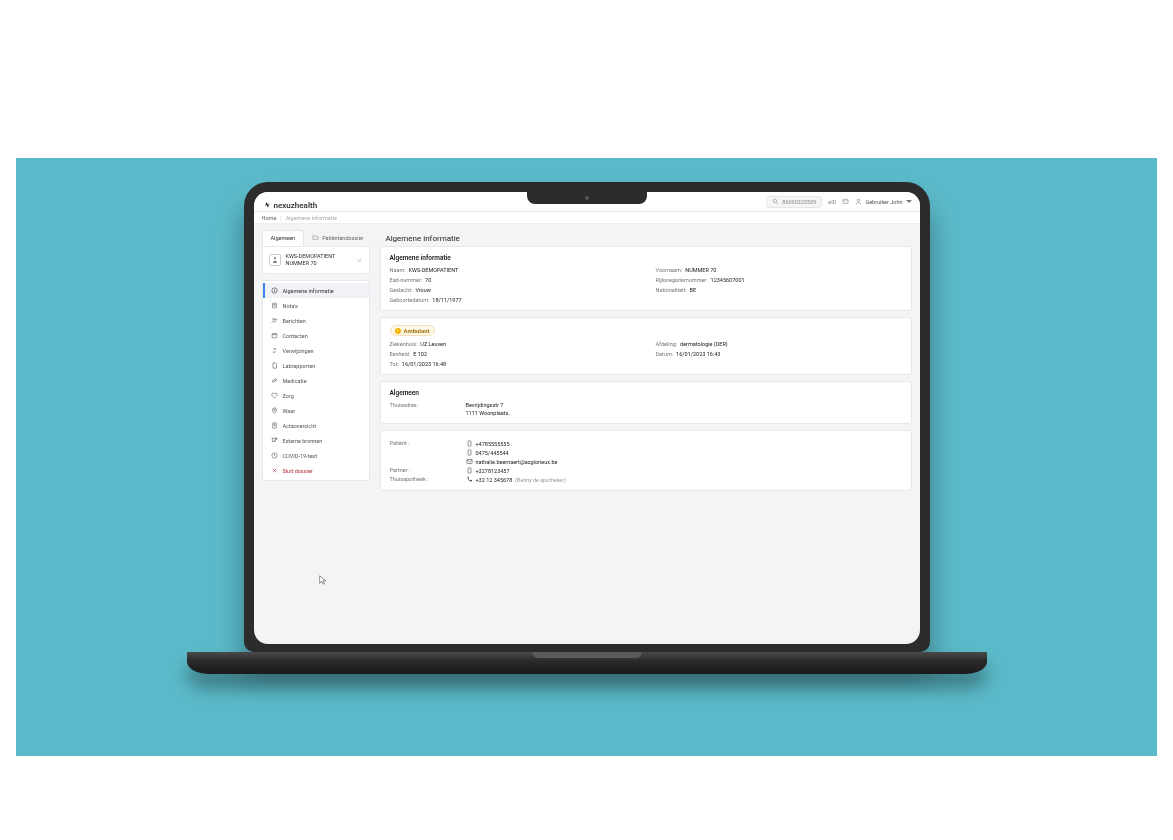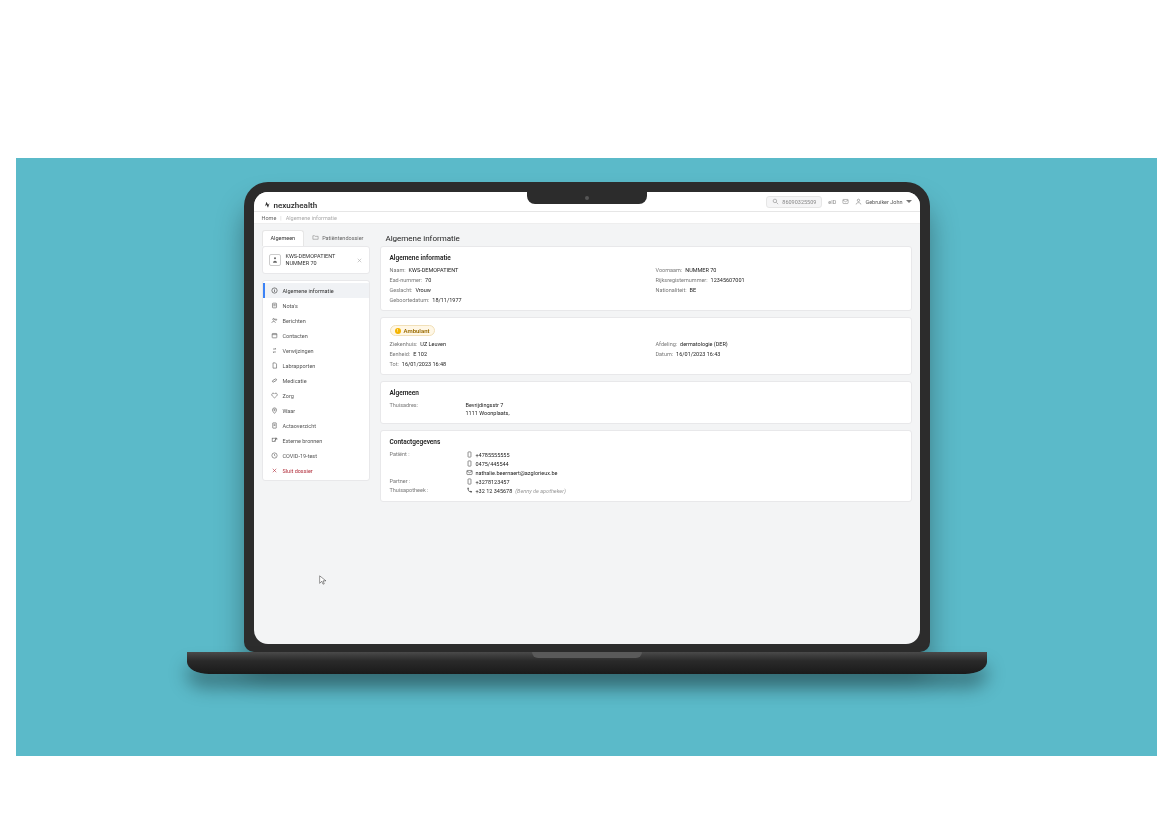--- a/index.html
+++ b/index.html
@@ -497,21 +497,20 @@
             <div class="addr-row">
               <span class="lbl">Thuisadres:</span>
               <span class="val">
                 <span>Bevrijdingsstr 7</span>
                 <span>1111 Woonplaats,</span>
               </span>
             </div>
           </div>
 
           <div class="card">
-            <h4>Contactgegevens</h4>
             <div class="contact-row">
               <span class="lbl">Patiënt :</span>
               <span class="val">
                 <span class="contact-line">
                   <span class="icon">
                       <svg viewBox="0 0 24 24">
                         <rect x="7" y="3" width="10" height="18" rx="2" fill="none" stroke="#444" stroke-width="2"></rect>
                       </svg>
                     </span>
                   <span>+4785555555</span>

